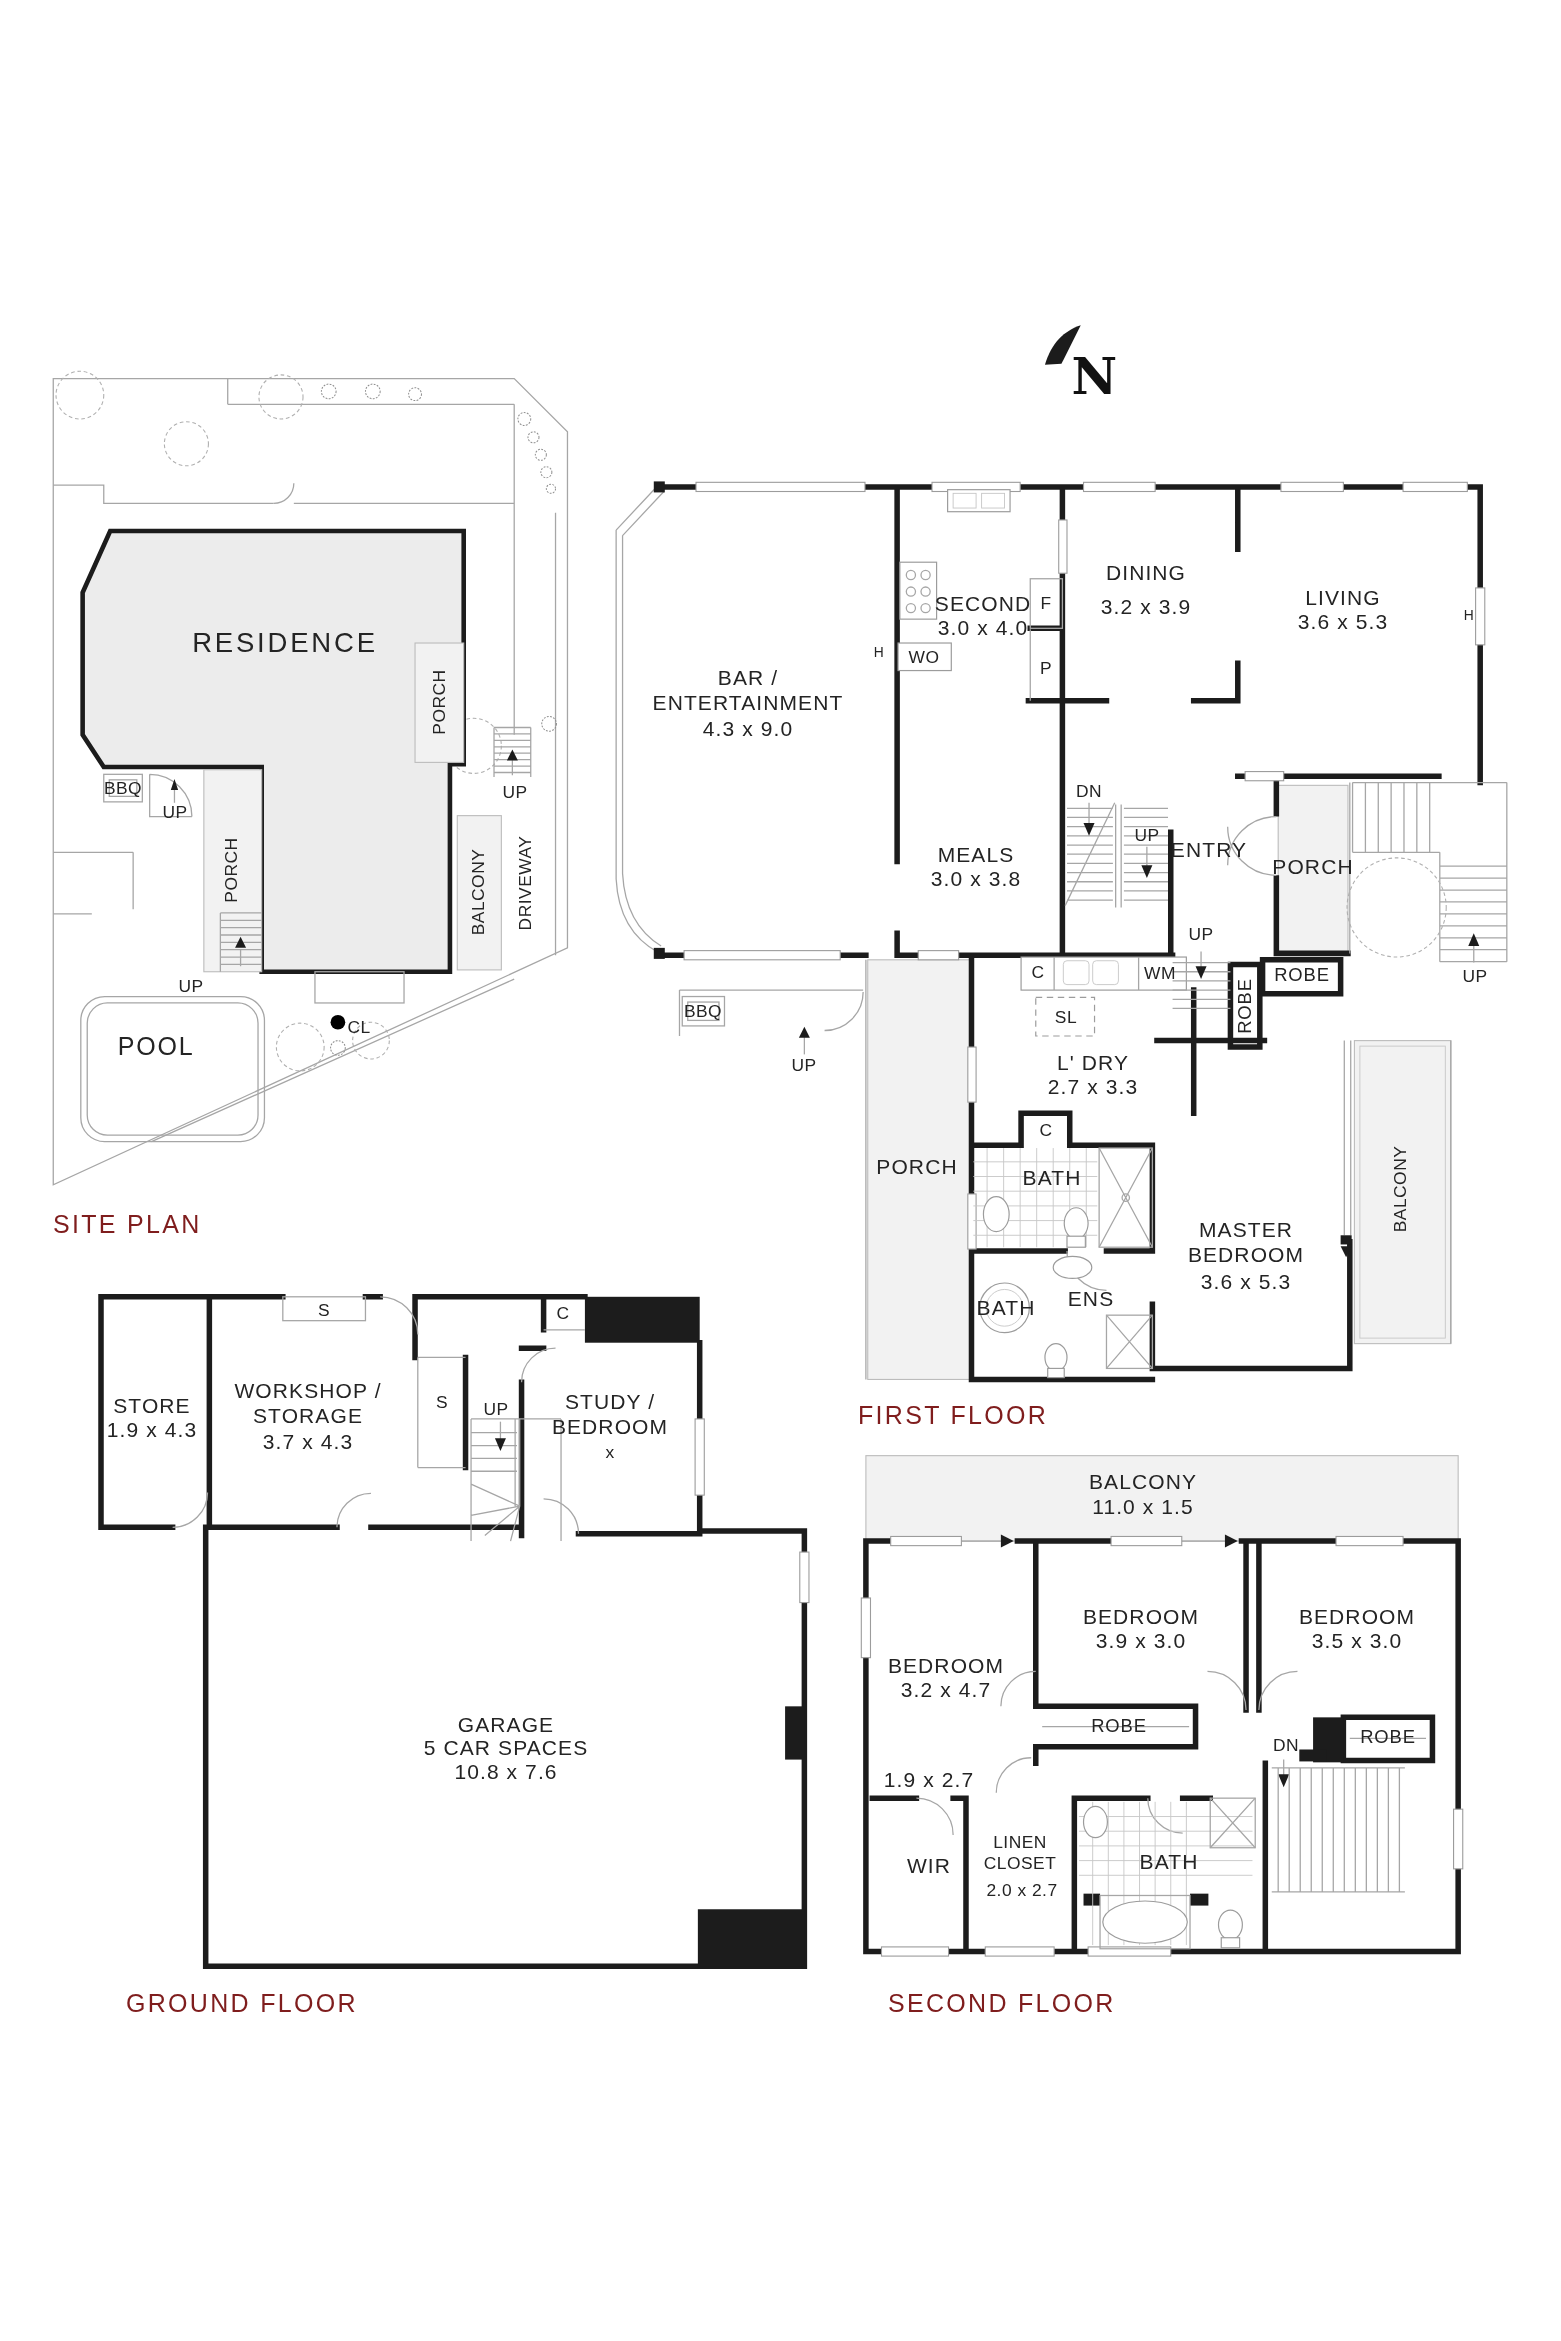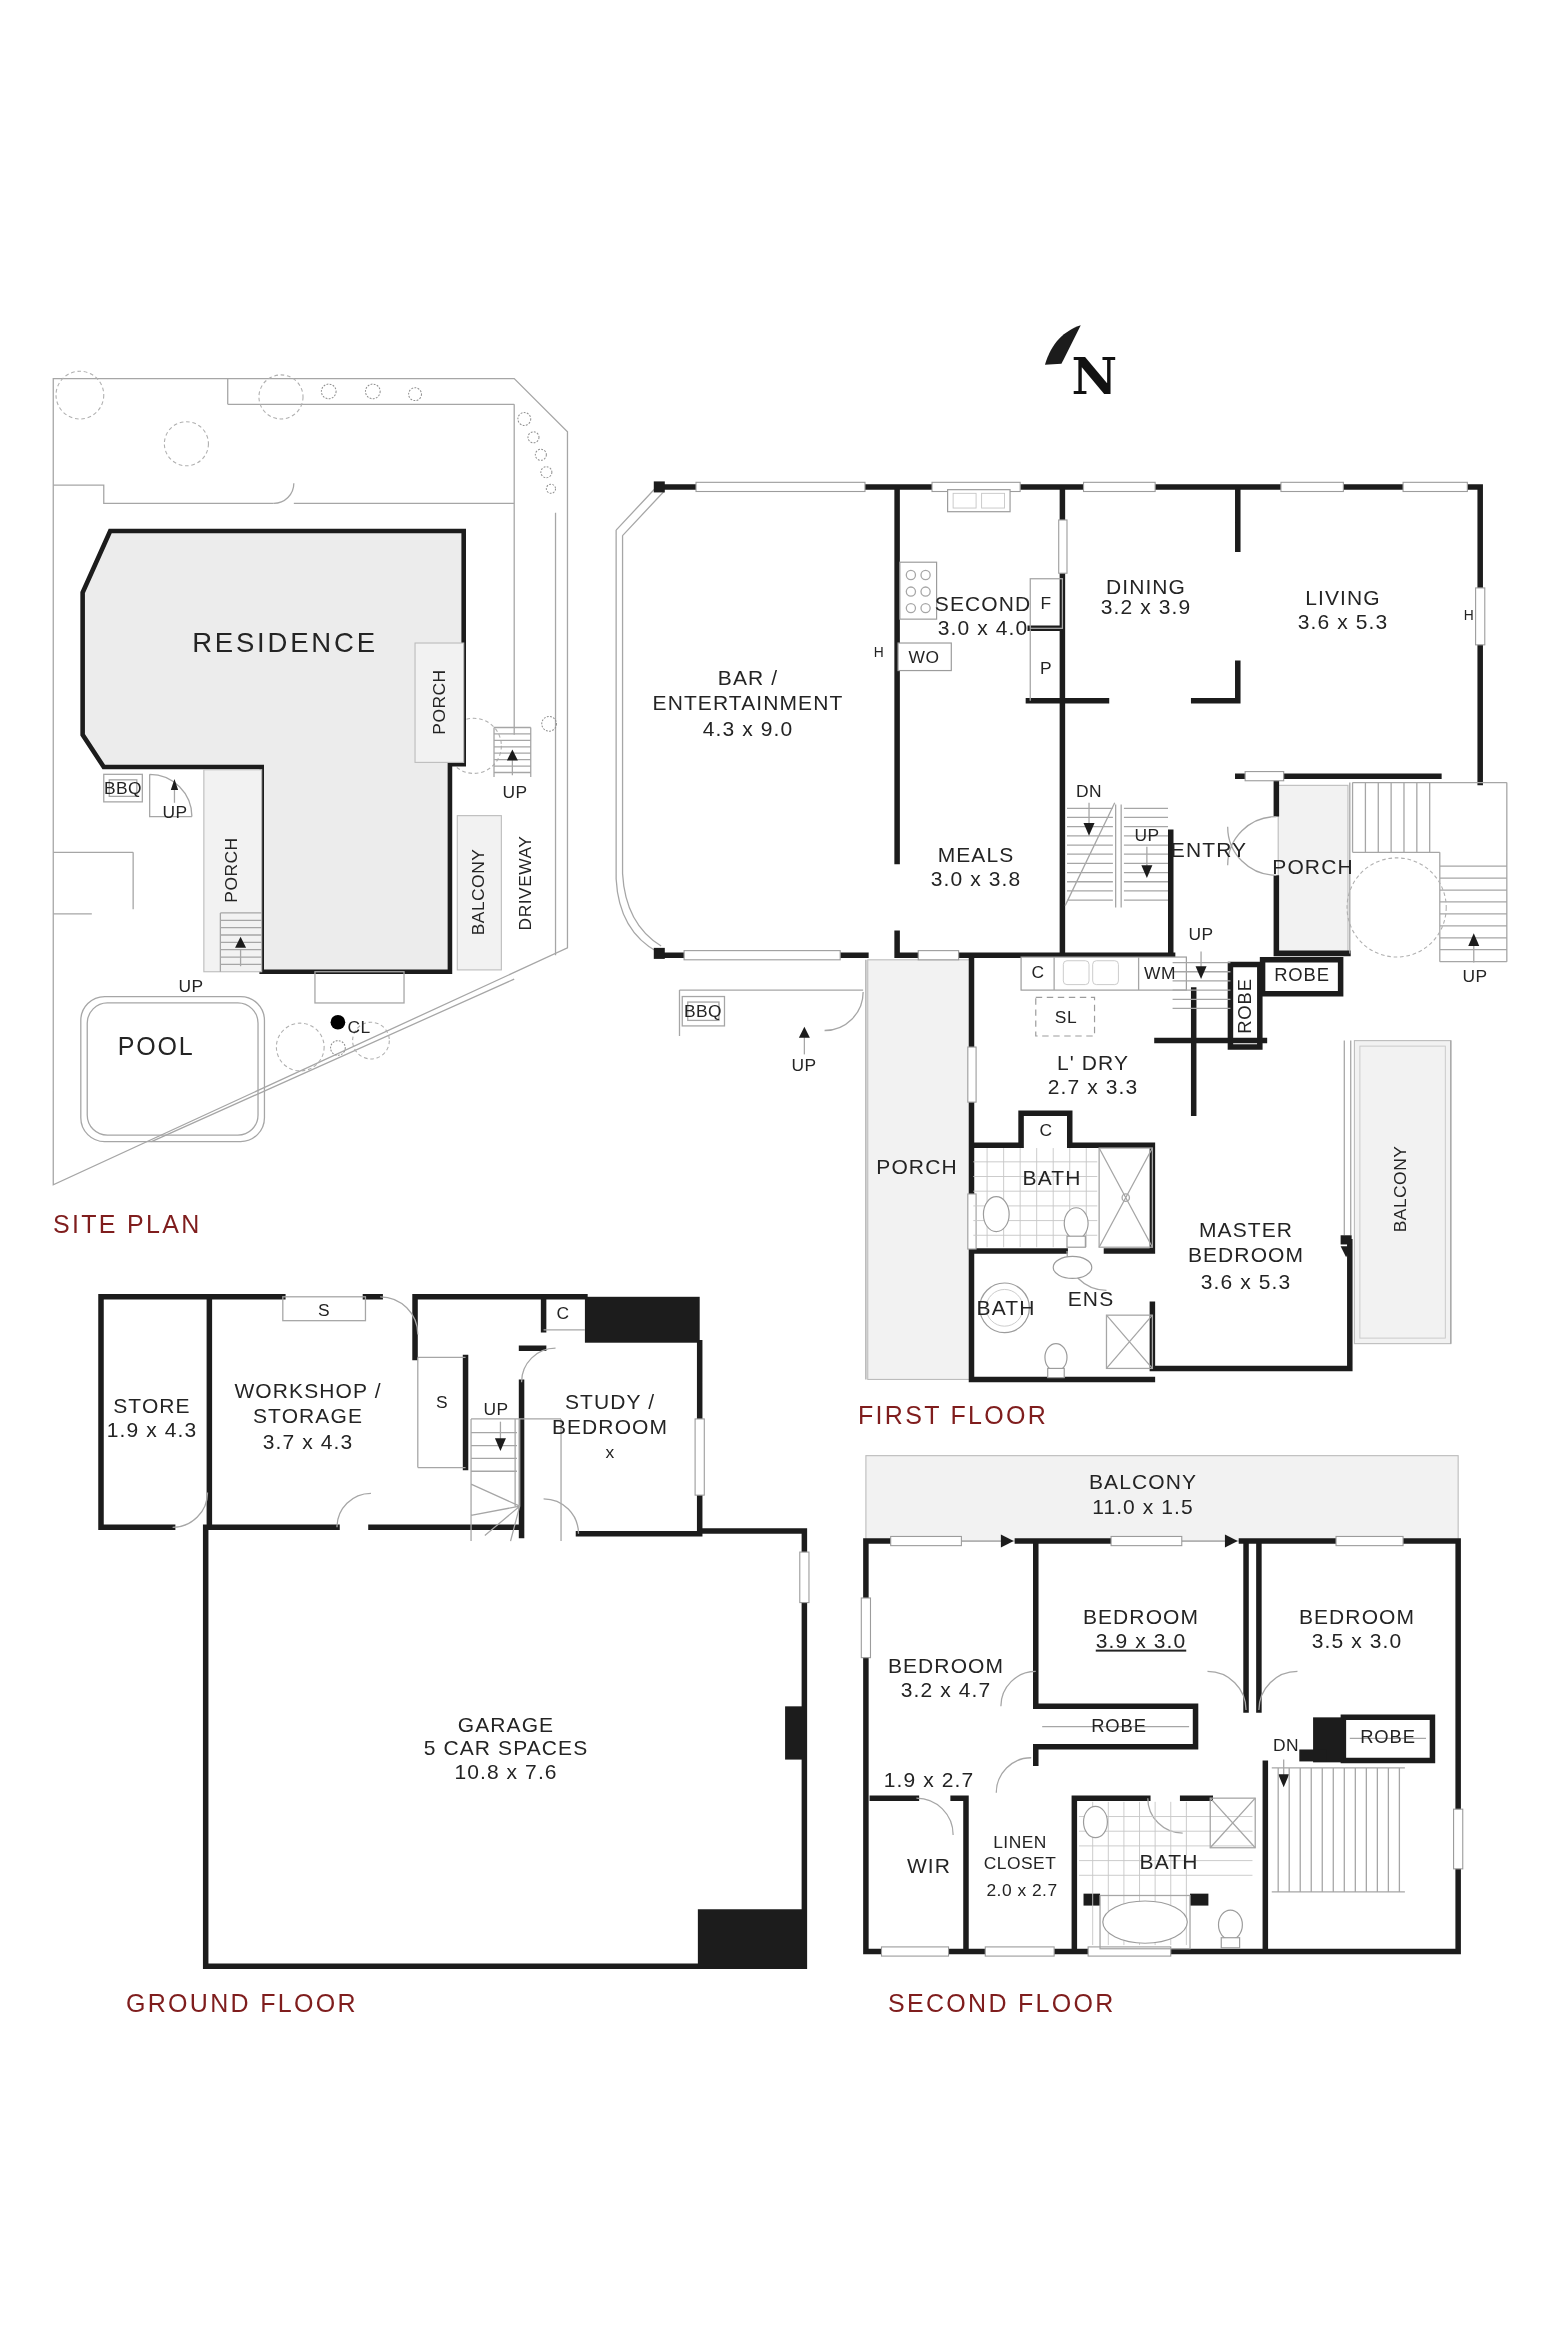--- a/index.html
+++ b/index.html
@@ -359,21 +359,21 @@
 <div class="lbl pool" style="left:156px;top:1047px;">POOL</div>
 <div class="lbl title" style="left:53px;top:1210px;">SITE PLAN</div>
 
 <div class="lbl rm" style="left:748px;top:691px;">BAR /
 ENTERTAINMENT</div>
 <div class="lbl rm" style="left:748px;top:729px;">4.3 x 9.0</div>
 <div class="lbl rm" style="left:983px;top:604px;">SECOND</div>
 <div class="lbl rm" style="left:983px;top:628px;">3.0 x 4.0</div>
 <div class="lbl sm" style="left:1046px;top:603px;">F</div>
 <div class="lbl sm" style="left:1046px;top:668px;">P</div>
-<div class="lbl rm" style="left:1146px;top:587px;">DINING</div>
+<div class="lbl rm" style="left:1146px;top:573px;">DINING</div>
 <div class="lbl rm" style="left:1146px;top:607px;">3.2 x 3.9</div>
 <div class="lbl rm" style="left:1343px;top:598px;">LIVING</div>
 <div class="lbl rm" style="left:1343px;top:622px;">3.6 x 5.3</div>
 <div class="lbl xs" style="left:879px;top:653px;">H</div>
 <div class="lbl sm" style="left:924px;top:657px;">WO</div>
 <div class="lbl xs" style="left:1469px;top:616px;">H</div>
 <div class="lbl rm" style="left:976px;top:855px;">MEALS</div>
 <div class="lbl rm" style="left:976px;top:879px;">3.0 x 3.8</div>
 <div class="lbl sm" style="left:1089px;top:791px;">DN</div>
 <div class="lbl sm" style="left:1147px;top:835px;">UP</div>
@@ -416,21 +416,21 @@
 <div class="lbl rm" style="left:506px;top:1725px;">GARAGE</div>
 <div class="lbl rm" style="left:506px;top:1748px;">5 CAR SPACES</div>
 <div class="lbl rm" style="left:506px;top:1772px;">10.8 x 7.6</div>
 <div class="lbl title" style="left:126px;top:1989px;">GROUND FLOOR</div>
 
 <div class="lbl rm" style="left:1143px;top:1482px;">BALCONY</div>
 <div class="lbl rm" style="left:1143px;top:1507px;">11.0 x 1.5</div>
 <div class="lbl rm" style="left:946px;top:1666px;">BEDROOM</div>
 <div class="lbl rm" style="left:946px;top:1690px;">3.2 x 4.7</div>
 <div class="lbl rm" style="left:1141px;top:1617px;">BEDROOM</div>
-<div class="lbl rm" style="left:1141px;top:1641px;text-decoration:underline;">3.9 x 3.0</div>
+<div class="lbl rm" style="left:1141px;top:1641px;">3.9 x 3.0</div>
 <div class="lbl rm" style="left:1357px;top:1617px;">BEDROOM</div>
 <div class="lbl rm" style="left:1357px;top:1641px;">3.5 x 3.0</div>
 <div class="lbl robe" style="left:1119px;top:1726px;">ROBE</div>
 <div class="lbl robe" style="left:1388px;top:1737px;">ROBE</div>
 <div class="lbl sm" style="left:1286px;top:1745px;">DN</div>
 <div class="lbl rm" style="left:929px;top:1866px;">WIR</div>
 <div class="lbl rm" style="left:929px;top:1780px;">1.9 x 2.7</div>
 <div class="lbl sm" style="left:1020px;top:1853px;">LINEN
 CLOSET</div>
 <div class="lbl sm" style="left:1022px;top:1890px;">2.0 x 2.7</div>

